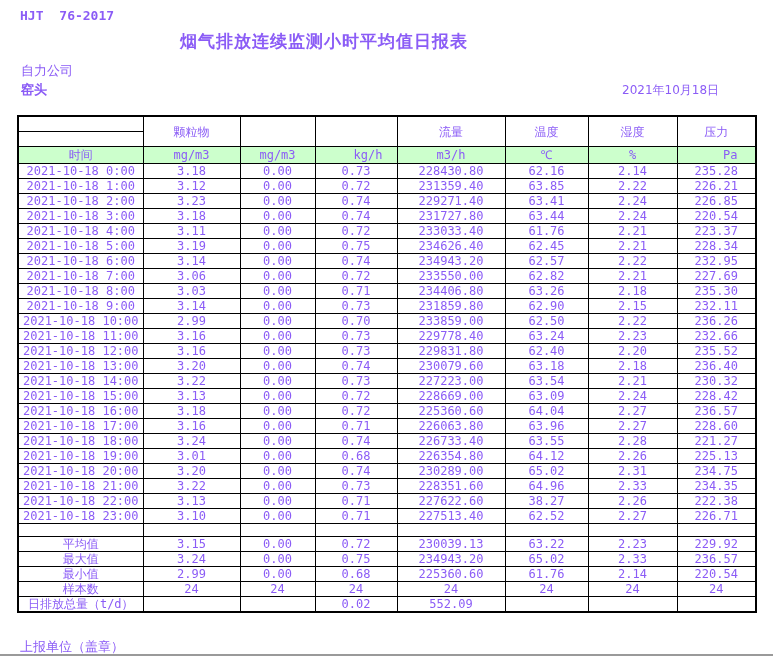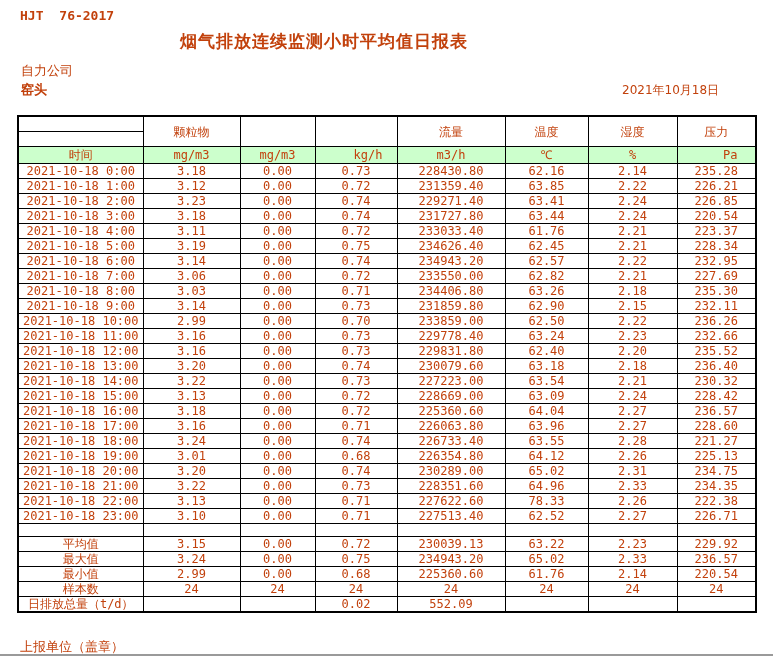--- a/index.html
+++ b/index.html
@@ -1,17 +1,17 @@
 <!DOCTYPE html>
 <html><head>
 <meta charset="utf-8">
 <style>
   html,body{margin:0;padding:0;background:#fff;}
   #page{position:relative;width:773px;height:662px;background:#fff;overflow:hidden;
-        font-family:"DejaVu Sans",sans-serif;color:#c2410c;}
+        font-family:"DejaVu Sans",sans-serif;color:#8b5cf6;}
   .abs{position:absolute;white-space:nowrap;}
   #standard{left:20px;top:8px;font-size:13px;font-weight:bold;word-spacing:8px;
             font-family:"DejaVu Sans Mono",monospace;}
   #title{left:180px;top:30px;font-size:17px;font-weight:bold;letter-spacing:1px;}
   #company{left:21px;top:62px;font-size:13px;font-weight:normal;}
   #station{left:21px;top:81px;font-size:13px;font-weight:bold;font-family:Liberation Serif, serif;}
   #date{left:622px;top:82px;font-size:12px;}
   #report-table{position:absolute;left:17px;top:115px;border-collapse:collapse;
         table-layout:fixed;width:738px;
         font-family:"DejaVu Sans Mono",monospace;font-size:12px;}
@@ -294,21 +294,21 @@
           <td>64.96</td>
           <td>2.33</td>
           <td>234.35</td>
         </tr>
         <tr>
           <td>2021-10-18 22:00</td>
           <td>3.13</td>
           <td>0.00</td>
           <td>0.71</td>
           <td>227622.60</td>
-          <td>78.33</td>
+          <td>38.27</td>
           <td>2.26</td>
           <td>222.38</td>
         </tr>
         <tr>
           <td>2021-10-18 23:00</td>
           <td>3.10</td>
           <td>0.00</td>
           <td>0.71</td>
           <td>227513.40</td>
           <td>62.52</td>

